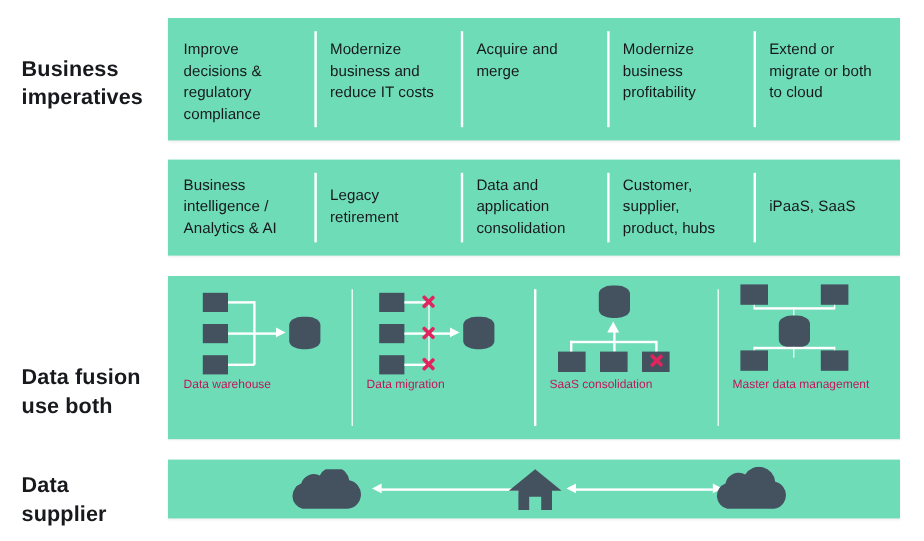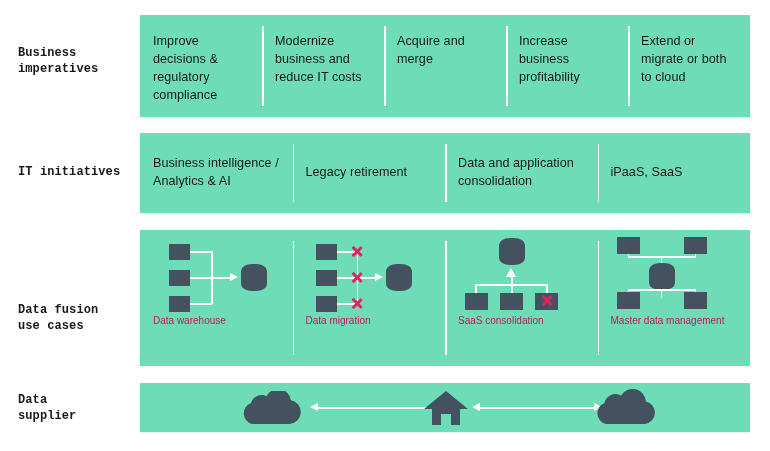--- a/index.html
+++ b/index.html
@@ -19,26 +19,25 @@
     position: absolute;
     left: 0; top: 0;
     width: 770px;
     height: 451px;
     background: #ffffff;
   }
   .row-label {
     position: absolute;
     left: 18px;
     width: 120px;
-    font-size: 12px;
+    font-size: 18px;
     font-weight: bold;
     color: #17191c;
     line-height: 1.32;
     letter-spacing: 0.1px;
-    font-family: Liberation Mono, monospace;
   }
   .band {
     position: absolute;
     left: 140px;
     width: 610px;
     background: #6FDCB8;
     display: flex;
     box-shadow: 0 1px 2px rgba(0,0,0,0.07);
   }
 
@@ -195,48 +194,48 @@
     <div class="cell">
       <div class="cell-text">Improve decisions &amp; regulatory compliance</div>
     </div>
     <div class="cell">
       <div class="cell-text">Modernize business and reduce IT costs</div>
     </div>
     <div class="cell">
       <div class="cell-text">Acquire and merge</div>
     </div>
     <div class="cell">
-      <div class="cell-text">Increase business profitability</div>
+      <div class="cell-text">Modernize business profitability</div>
     </div>
     <div class="cell">
       <div class="cell-text">Extend or migrate or both to cloud</div>
     </div>
   </div>
 
-  <div class="row-label" id="row2-label">
-    <div>IT initiatives</div>
-  </div>
   <div class="band" id="band2">
     <div class="cell">
       <div class="cell-text">Business intelligence / Analytics &amp; AI</div>
     </div>
     <div class="cell">
       <div class="cell-text">Legacy retirement</div>
     </div>
     <div class="cell">
       <div class="cell-text">Data and application consolidation</div>
+    </div>
+    <div class="cell">
+      <div class="cell-text">Customer, supplier, product, hubs</div>
     </div>
     <div class="cell">
       <div class="cell-text">iPaaS, SaaS</div>
     </div>
   </div>
 
   <div class="row-label" id="row3-label">
     <div>Data fusion</div>
-    <div>use cases</div>
+    <div>use both</div>
   </div>
   <div class="band" id="band3">
 
     <div class="cell">
       <div class="diagram">
         <div class="node-sq" style="left:16px; top:12px;"></div>
         <div class="node-sq" style="left:16px; top:38px;"></div>
         <div class="node-sq" style="left:16px; top:64px;"></div>
         <div class="line-h" style="left:37px; top:19px;  width:22px;"></div>
         <div class="line-h" style="left:37px; top:45px;  width:40px;"></div>

